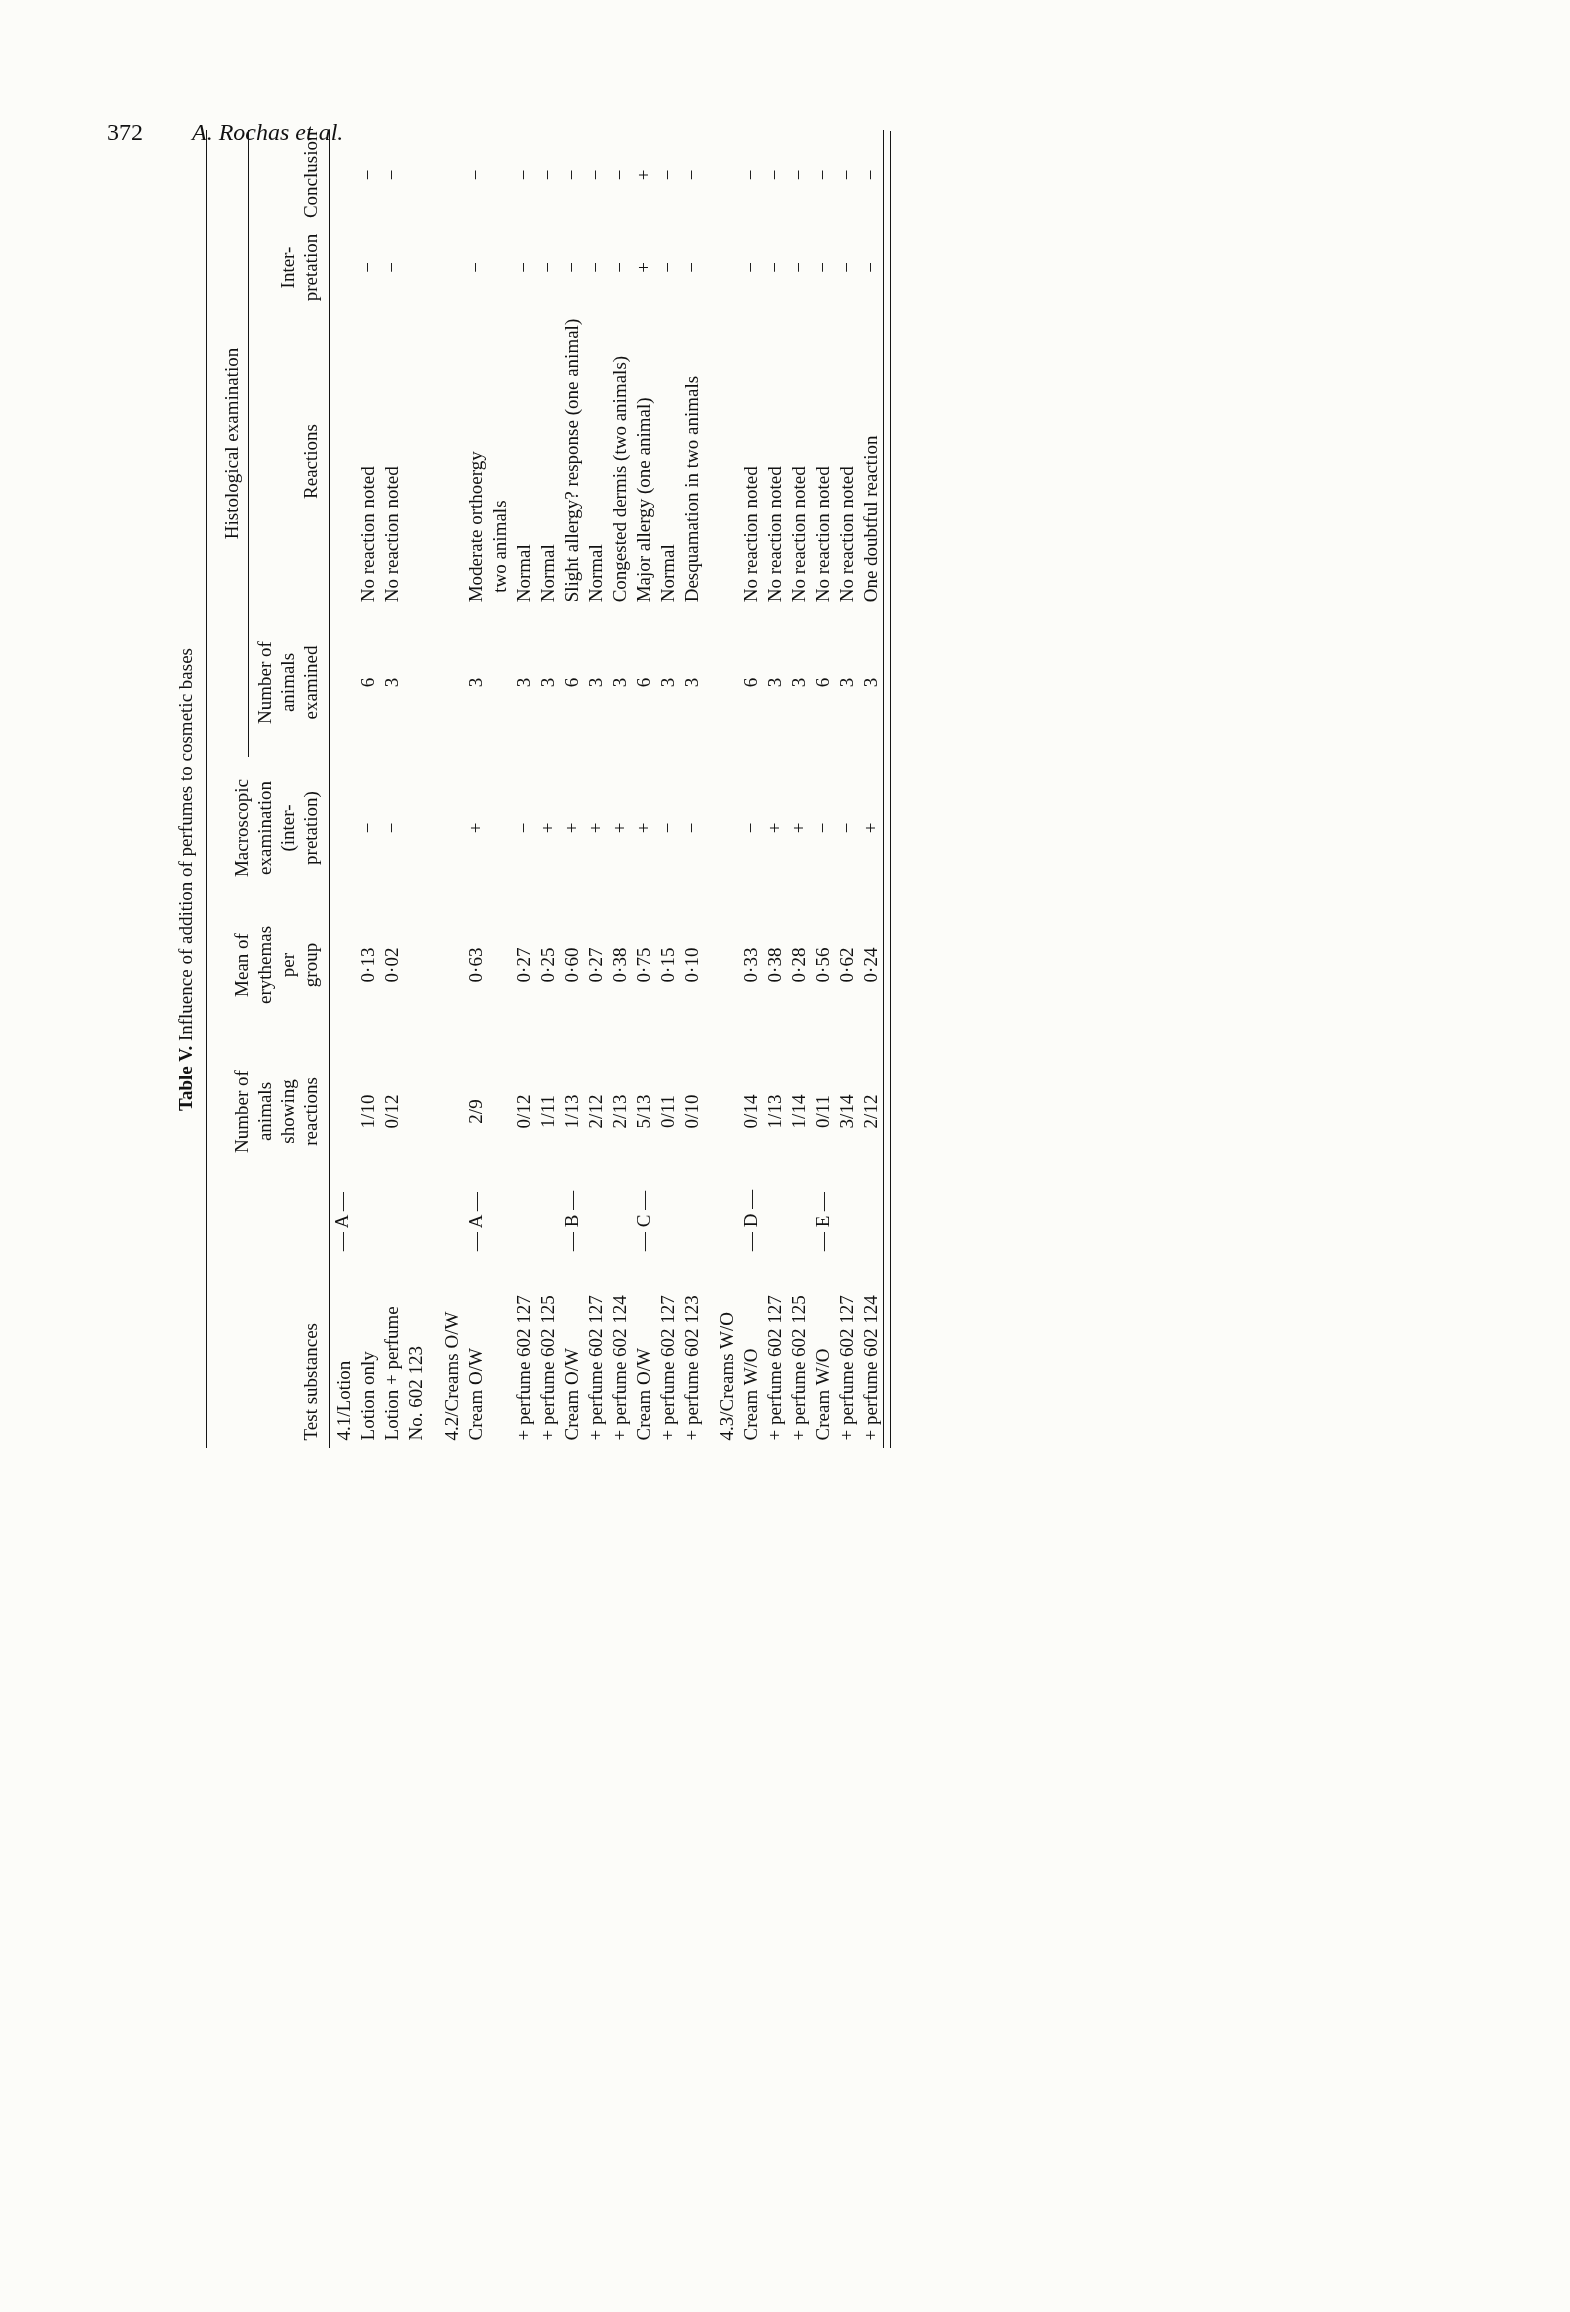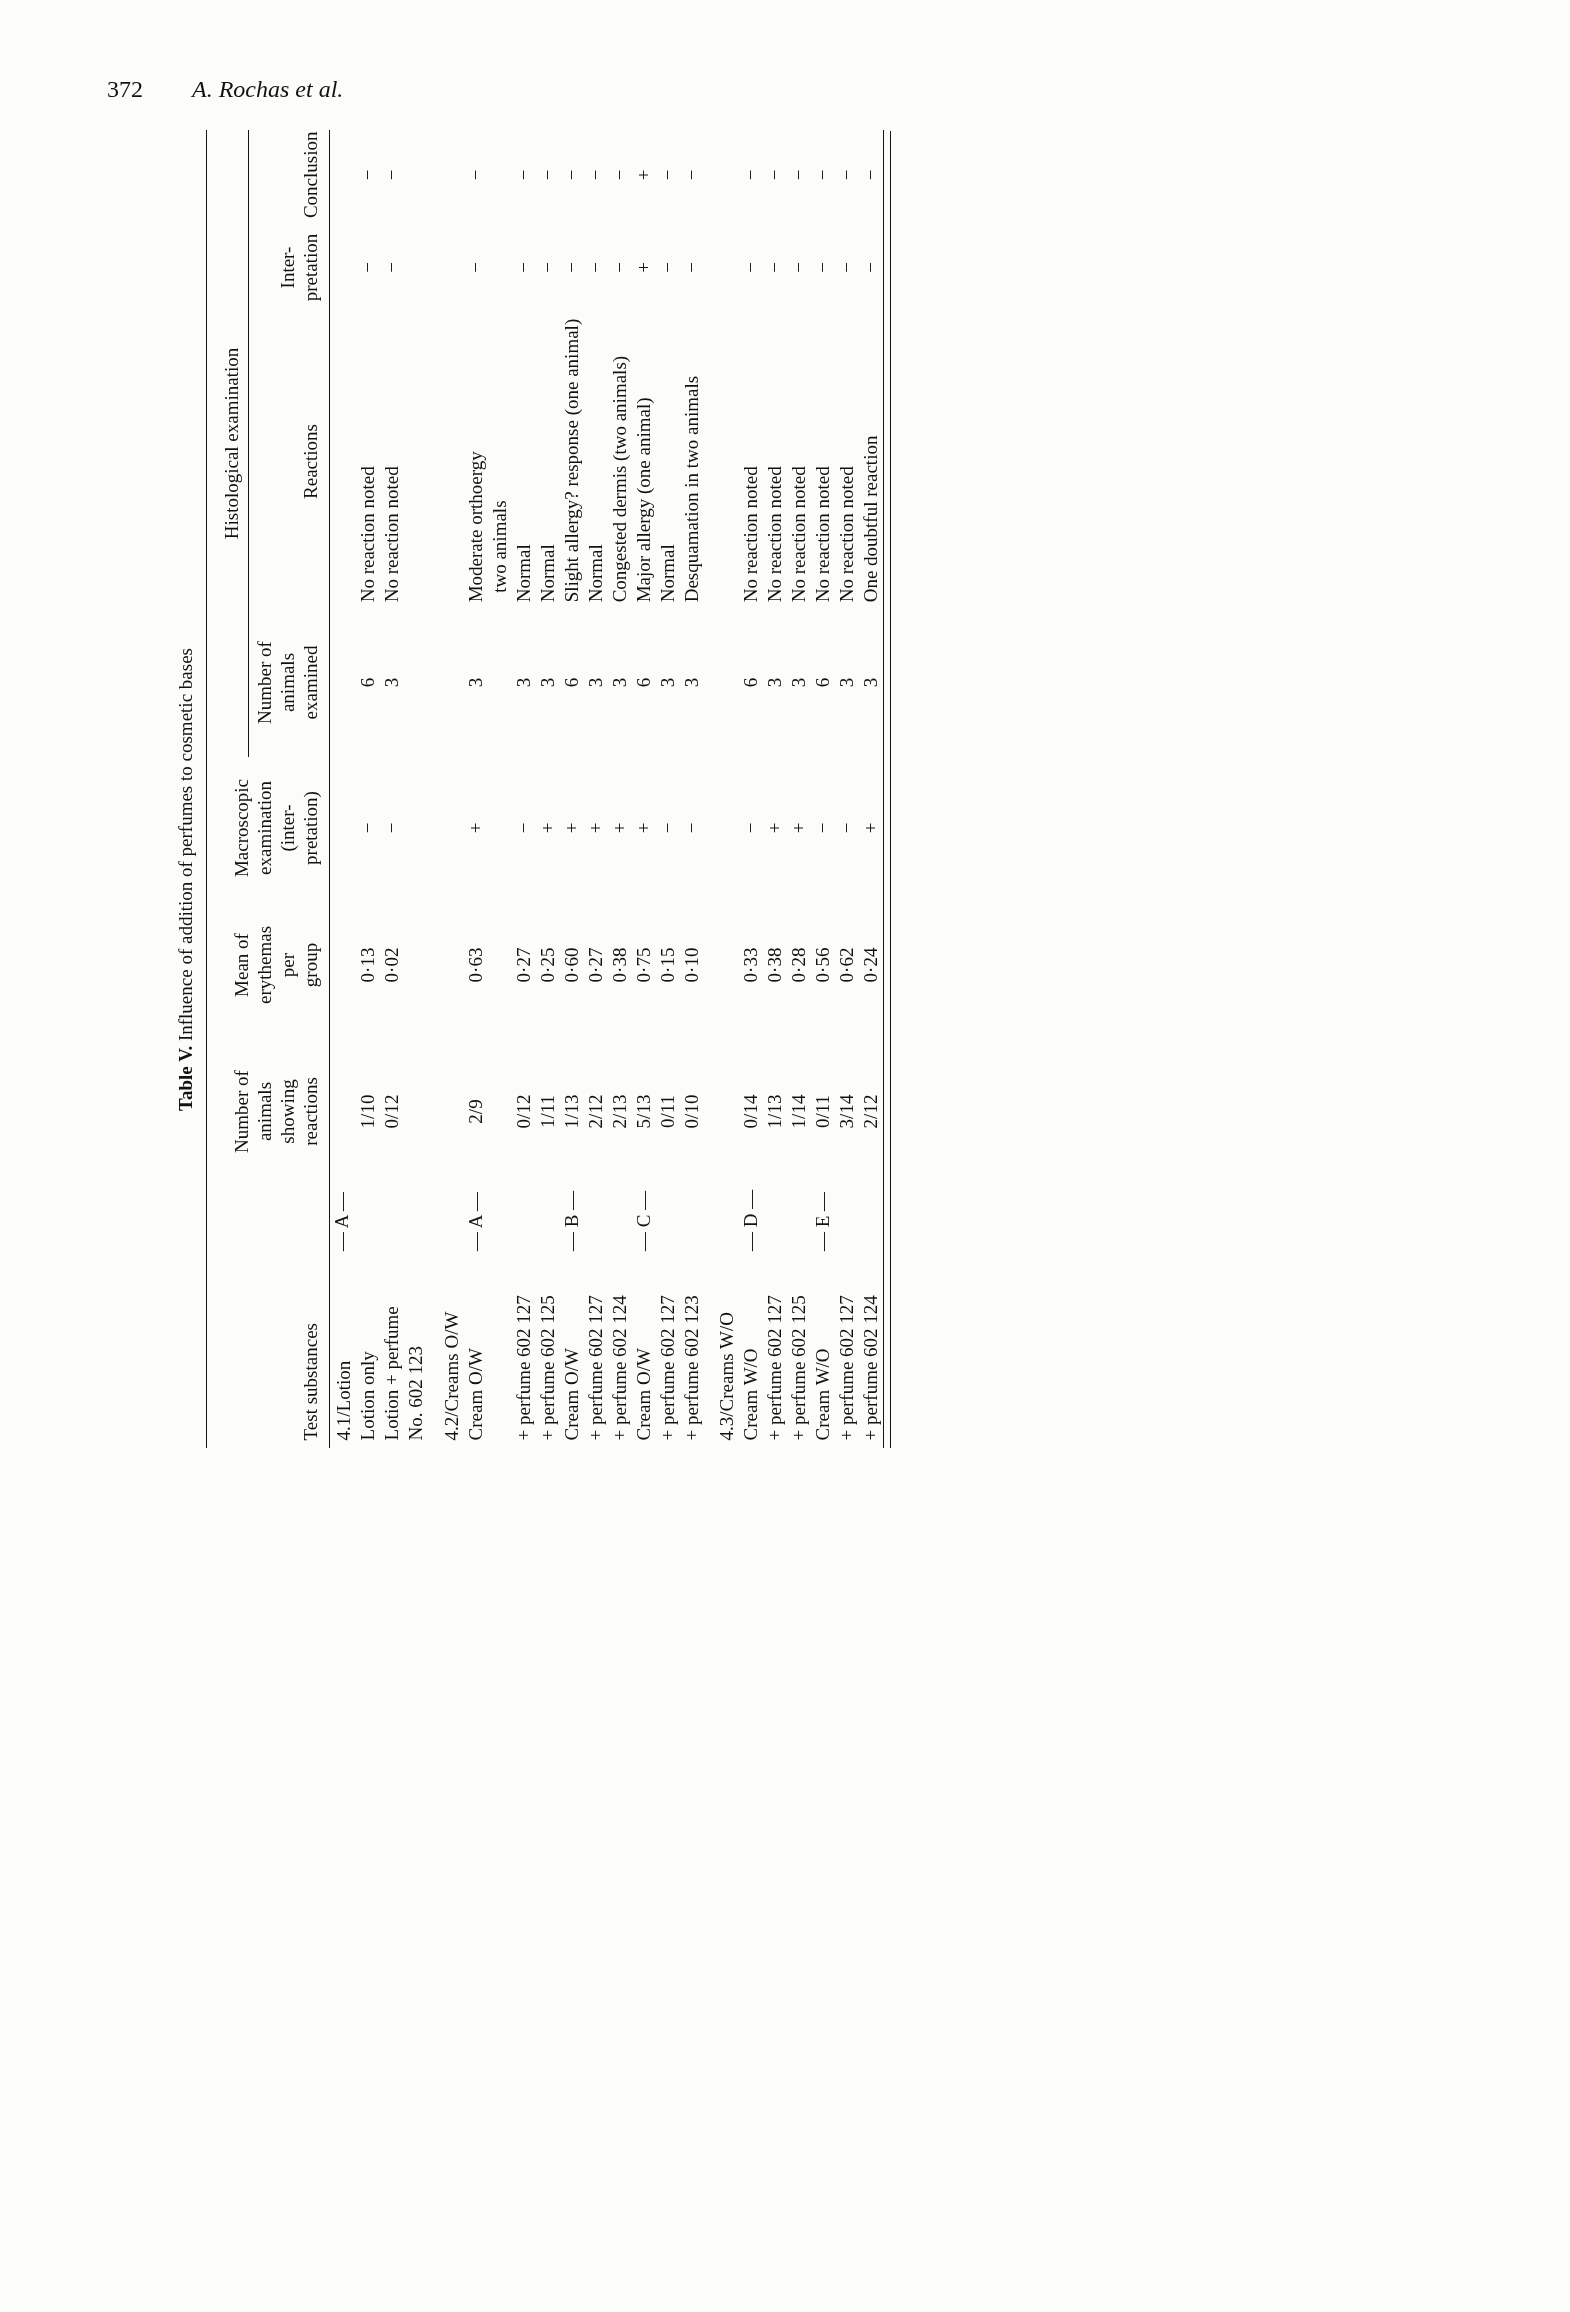--- a/index.html
+++ b/index.html
@@ -6,21 +6,21 @@
   html, body { margin: 0; padding: 0; }
   body {
     width: 1571px; height: 2313px;
     background: #fcfcf9;
     font-family: "Liberation Serif", "DejaVu Serif", serif;
     color: #121212;
   }
   .page { position: relative; width: 1571px; height: 2313px; background: #fcfcf9; overflow: hidden; }
 
   .running-header { position: absolute; top: 76px; left: 107px; font-size: 24px; white-space: nowrap; }
-  .page-number { display: inline-block; margin-right: 49px; }
+  .page-number { display: inline-block; margin-right: 49px; margin-top: 43px; }
   .running-head { font-style: italic; }
 
   
   .rotated-wrap { position: absolute; left: 175px; top: 131px; width: 700px; height: 1317px; }
   .readable { width: 1317px; transform-origin: top left; transform: rotate(-90deg) translateX(-1317px); }
 
   .table-title { text-align: center; padding-right: 180px; font-size: 19px; margin: 0 0 8.5px 0; white-space: nowrap; }
   .title-label { font-weight: bold; }
 
   table.data-table {

